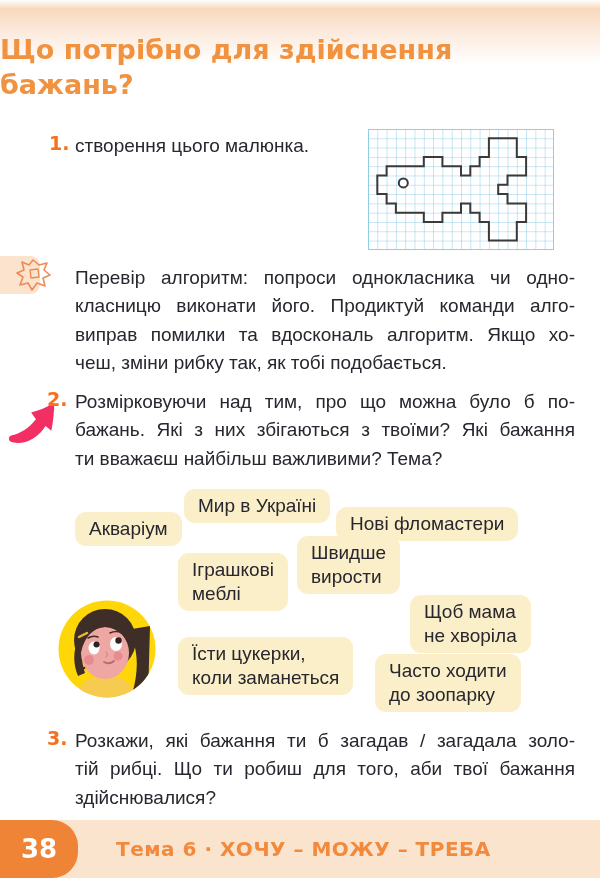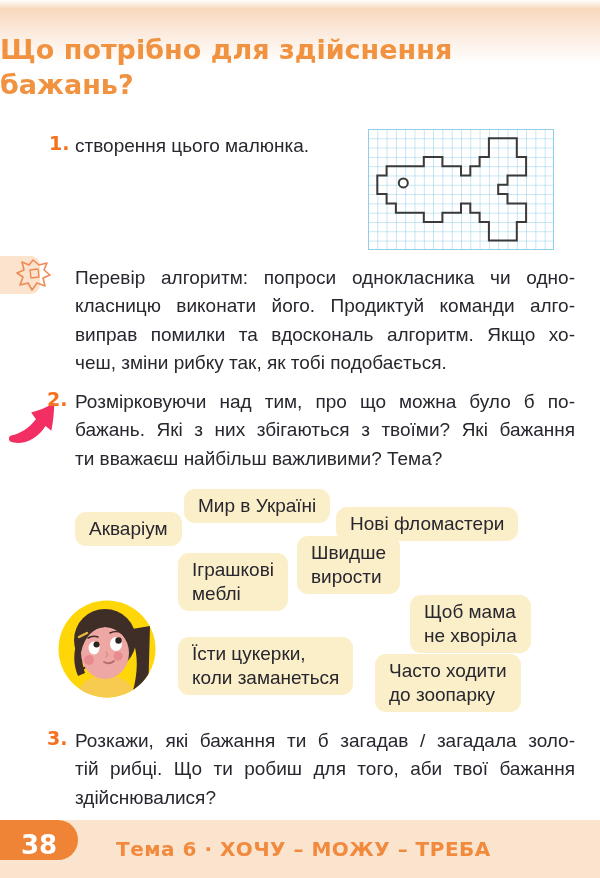--- a/index.html
+++ b/index.html
@@ -39,22 +39,22 @@
   .b3{left:336px;top:507px;}
   .b4{left:178px;top:553px;}
   .b5{left:297px;top:536px;}
   .b6{left:410px;top:574px;margin-top:21px;}
   .b7{left:178px;top:637px;}
   .b8{left:375px;top:654px;}
   
   .avatar{position:absolute;left:54px;top:596px;width:106px;height:106px;}
   
   .footer{position:absolute;left:0;top:820px;width:600px;height:58px;background:#fbe4ce;}
-  .pagenum-tab{position:absolute;left:0;top:0;width:78px;height:40px;background:#ef8336;
-        border-radius:0 26px 26px 0;display:flex;align-items:flex-end;justify-content:center;}
+  .pagenum-tab{position:absolute;left:0;top:0;width:78px;height:58px;background:#ef8336;
+        border-radius:0 26px 26px 0;display:flex;align-items:center;justify-content:center;}
   .pagenum{font-family:"DejaVu Sans",sans-serif;font-weight:bold;font-size:26px;color:#ffffff;}
   .footer-label{position:absolute;left:116px;top:0;height:58px;display:flex;align-items:center;
         font-family:"DejaVu Sans",sans-serif;font-weight:bold;font-size:20px;letter-spacing:0.5px;
         color:#f28a3e;}
 </style>
 </head>
 <body>
 
 <div class="page">
 

